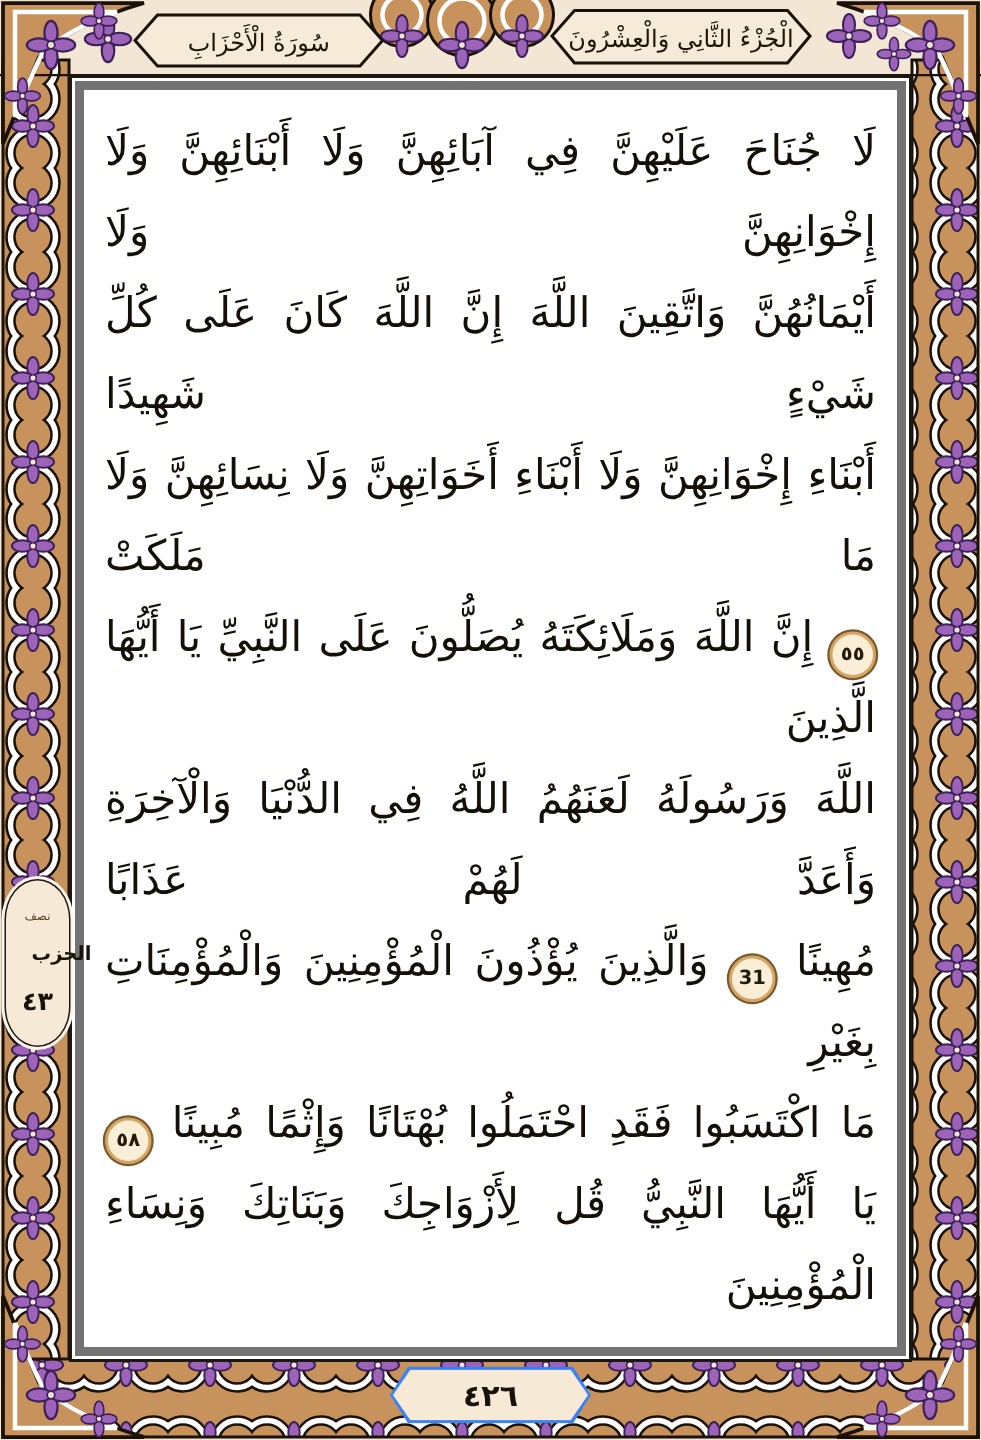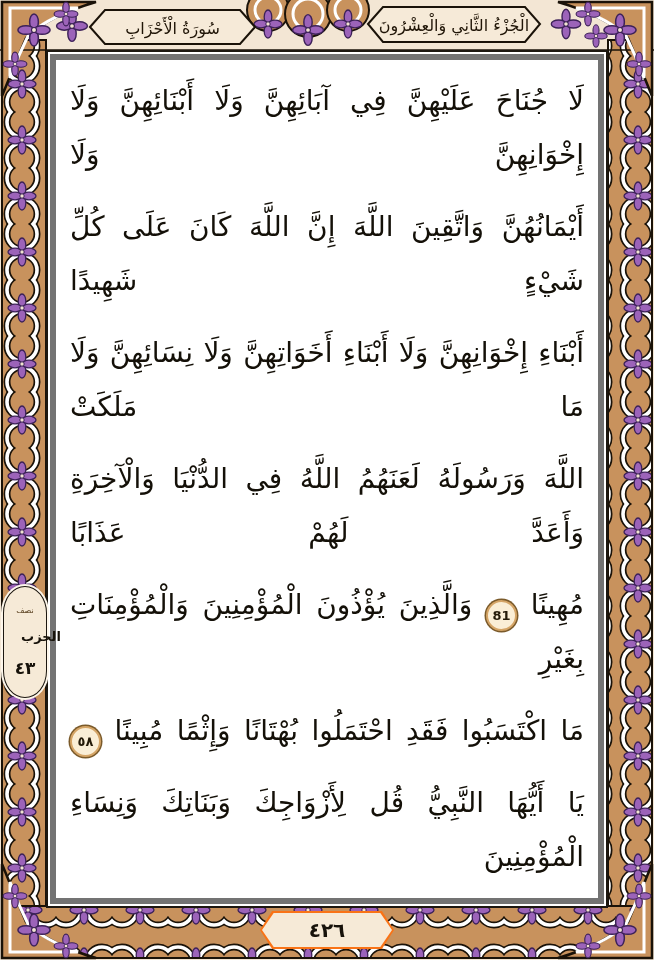--- a/index.html
+++ b/index.html
@@ -29,21 +29,21 @@
   .side-badge{position:absolute;left:3px;top:586px;width:42px;height:110px;background:#f6ead7;
               border:1.6px solid #1c1710;border-radius:50%/24%;box-shadow:0 0 0 2px #fdf6ea;
               display:flex;flex-direction:column;align-items:center;justify-content:center;gap:14px;
               z-index:6;text-align:center;}
   .side-badge .s1{font-size:8px;color:#5a4120;}
   .side-badge .s2{font-size:13px;font-weight:bold;padding-left:32px;}
   .side-badge .s3{font-size:17px;font-weight:bold;}
 
   
   .pnum-wrap{position:absolute;left:50%;top:911px;transform:translateX(-50%);width:134px;height:38px;
-             clip-path:polygon(9% 0,91% 0,100% 50%,91% 100%,9% 100%,0 50%);background:#f97316;z-index:6;}
+             clip-path:polygon(9% 0,91% 0,100% 50%,91% 100%,9% 100%,0 50%);background:#3b82f6;z-index:6;}
   .pnum-inner{position:absolute;inset:2px;clip-path:polygon(9% 0,91% 0,100% 50%,91% 100%,9% 100%,0 50%);
               background:#f6ead7;display:flex;align-items:center;justify-content:center;
               font-size:20px;font-weight:bold;color:#17120a;letter-spacing:3px;}
 </style>
 </head>
 <body>
 
 <div class="page">
 
   <svg class="frame" viewBox="0 0 654 960" xmlns="http://www.w3.org/2000/svg">
@@ -126,22 +126,23 @@
   </svg>
 
   <div class="hdr-label hdr-juz">الْجُزْءُ الثَّانِي وَالْعِشْرُونَ</div>
   <div class="hdr-label hdr-surah">سُورَةُ الْأَحْزَابِ</div>
 
   <div class="panel">
     <div class="panel-inner" id="lines">
         <div class="qline"><span class="txt">لَا جُنَاحَ عَلَيْهِنَّ فِي آبَائِهِنَّ وَلَا أَبْنَائِهِنَّ وَلَا إِخْوَانِهِنَّ وَلَا</span></div>
         <div class="qline"><span class="txt">أَيْمَانُهُنَّ وَاتَّقِينَ اللَّهَ إِنَّ اللَّهَ كَانَ عَلَى كُلِّ شَيْءٍ شَهِيدًا</span></div>
         <div class="qline"><span class="txt">أَبْنَاءِ إِخْوَانِهِنَّ وَلَا أَبْنَاءِ أَخَوَاتِهِنَّ وَلَا نِسَائِهِنَّ وَلَا مَا مَلَكَتْ</span></div>
+        <div class="qline"><span class="ayah">٥٥</span> <span class="txt">إِنَّ اللَّهَ وَمَلَائِكَتَهُ يُصَلُّونَ عَلَى النَّبِيِّ يَا أَيُّهَا الَّذِينَ</span></div>
         <div class="qline"><span class="txt">اللَّهَ وَرَسُولَهُ لَعَنَهُمُ اللَّهُ فِي الدُّنْيَا وَالْآخِرَةِ وَأَعَدَّ لَهُمْ عَذَابًا</span></div>
-        <div class="qline"><span class="txt">مُهِينًا</span> <span class="ayah">81</span> <span class="txt">وَالَّذِينَ يُؤْذُونَ الْمُؤْمِنِينَ وَالْمُؤْمِنَاتِ بِغَيْرِ</span></div>
+        <div class="qline"><span class="txt">مُهِينًا</span> <span class="ayah">31</span> <span class="txt">وَالَّذِينَ يُؤْذُونَ الْمُؤْمِنِينَ وَالْمُؤْمِنَاتِ بِغَيْرِ</span></div>
         <div class="qline"><span class="txt">مَا اكْتَسَبُوا فَقَدِ احْتَمَلُوا بُهْتَانًا وَإِثْمًا مُبِينًا</span> <span class="ayah">٥٨</span></div>
         <div class="qline"><span class="txt">يَا أَيُّهَا النَّبِيُّ قُل لِأَزْوَاجِكَ وَبَنَاتِكَ وَنِسَاءِ الْمُؤْمِنِينَ</span></div>
       </div>
   </div>
 
   <div class="side-badge">
     <span class="s1">نصف</span>
     <span class="s2">الحزب</span>
     <span class="s3">٤٣</span>
   </div>

